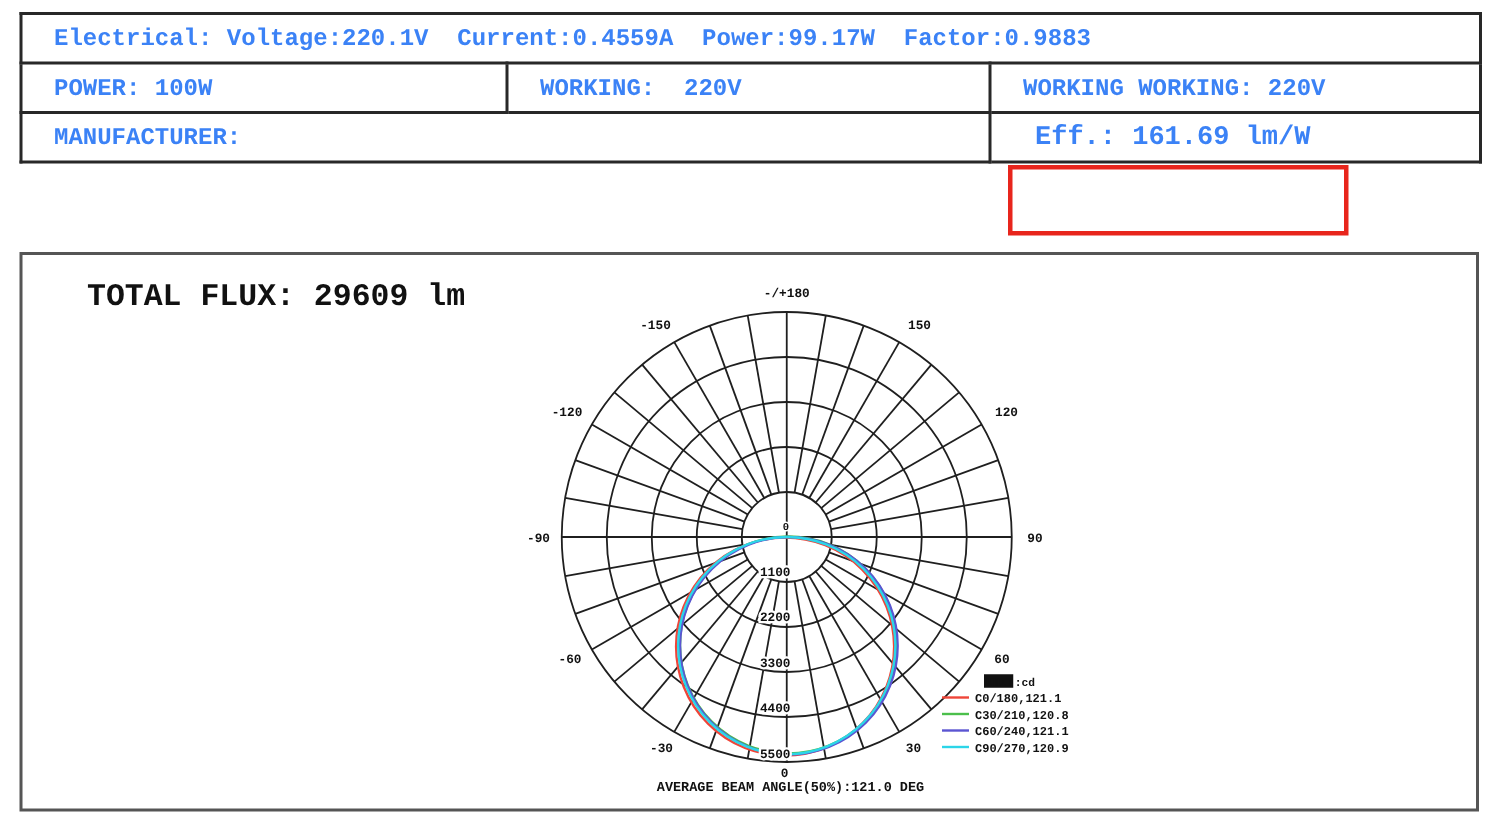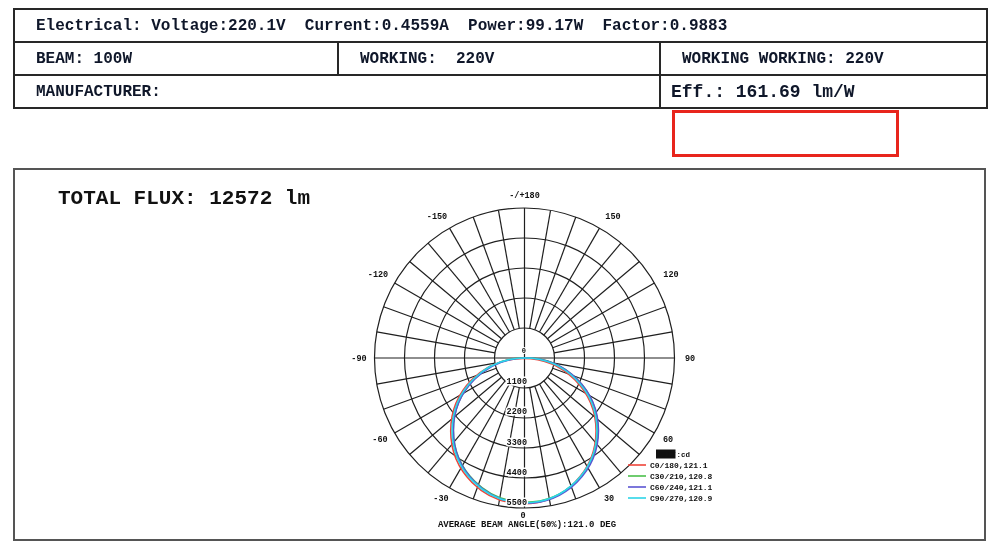--- a/index.html
+++ b/index.html
@@ -6,24 +6,24 @@
   body{
     width:1000px;height:553px;position:relative;background:#ffffff;
     font-family:"Liberation Mono",monospace;color:#111;overflow:hidden;
   }
   .report-table{
     position:absolute;left:13px;top:8px;width:973px;
     border-collapse:collapse;table-layout:fixed;z-index:2;
   }
   .report-table td{
     border:2px solid #282828;height:31px;vertical-align:middle;
-    font-weight:bold;font-size:16px;color:#0f172a;
+    font-weight:bold;font-size:16px;color:#3b82f6;
     padding:0 0 0 21px;white-space:pre;overflow:hidden;
   }
-  td.eff-cell{font-size:18px;padding-left:10px;}
+  td.eff-cell{font-size:18px;padding-left:29px;}
   .red-box{
     position:absolute;left:672px;top:110px;width:227px;height:47px;
     border:3px solid #e8251c;box-sizing:border-box;z-index:5;background:transparent;
   }
   .chart-panel{
     position:absolute;left:13px;top:168px;width:973px;height:373px;
     border:2px solid #555;box-sizing:border-box;background:#fff;z-index:1;
   }
   .flux-label{
     position:absolute;left:58px;top:187px;z-index:3;
@@ -45,35 +45,35 @@
   <colgroup>
       <col style="width:324px">
       <col style="width:322px">
       <col style="width:327px">
     </colgroup>
   <tbody>
       <tr>
     <td colspan="3">Electrical: Voltage:220.1V  Current:0.4559A  Power:99.17W  Factor:0.9883</td>
   </tr>
   <tr>
-    <td>BEAM: 100W</td>
+    <td>POWER: 100W</td>
     <td>WORKING:  220V</td>
     <td>WORKING WORKING: 220V</td>
   </tr>
   <tr>
     <td colspan="2">MANUFACTURER:</td>
     <td class="eff-cell">Eff.: 161.69 lm/W</td>
   </tr>
 </tbody>
   </table>
 
 <div class="red-box"></div>
 
 <div class="chart-panel"></div>
-<div class="flux-label">TOTAL FLUX: 12572 lm</div>
+<div class="flux-label">TOTAL FLUX: 29609 lm</div>
 
 <svg class="overlay" width="1000" height="553" viewBox="0 0 1000 553">
   <g id="grid-layer">
       <circle stroke="#1f1f1f" stroke-width="1.2" fill="none" cx="524.5" cy="358" r="30"></circle>
       <circle stroke="#1f1f1f" stroke-width="1.2" fill="none" cx="524.5" cy="358" r="60"></circle>
       <circle stroke="#1f1f1f" stroke-width="1.2" fill="none" cx="524.5" cy="358" r="90"></circle>
       <circle stroke="#1f1f1f" stroke-width="1.2" fill="none" cx="524.5" cy="358" r="120"></circle>
       <circle stroke="#1f1f1f" stroke-width="1.2" fill="none" cx="524.5" cy="358" r="150"></circle>
       <line stroke="#1f1f1f" stroke-width="1.2" fill="none" x1="529.709445330008" y1="328.4557674096338" x2="550.5472266500395" y2="210.2788370481688"></line>
       <line stroke="#1f1f1f" stroke-width="1.2" fill="none" x1="534.7606042997701" y1="329.8092213764227" x2="575.8030214988503" y2="217.04610688211375"></line>

